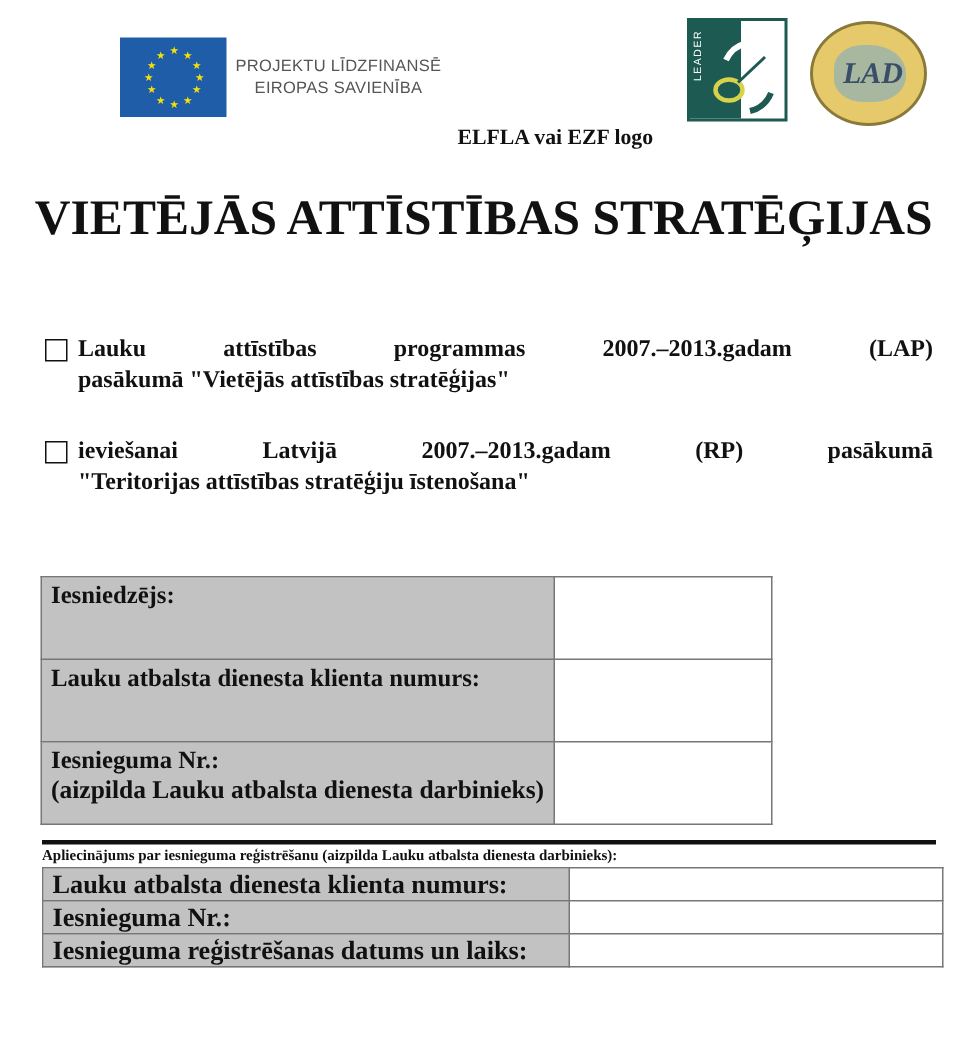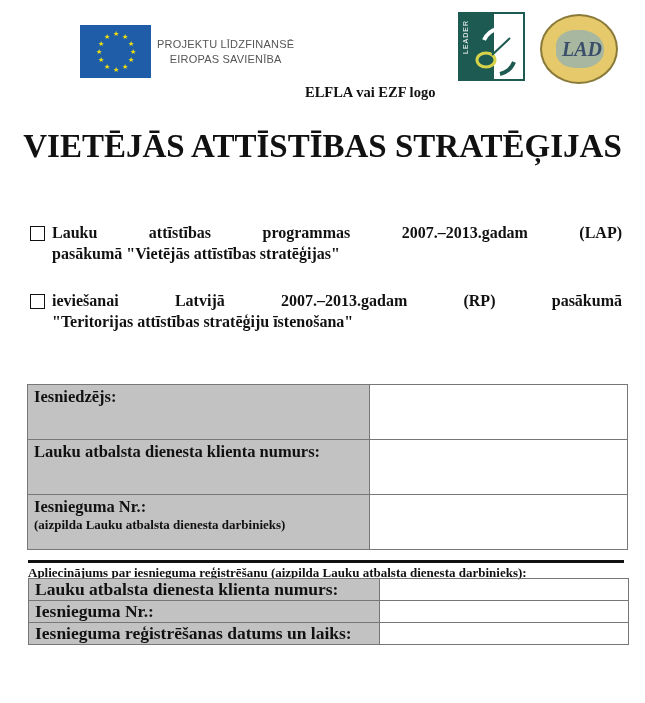--- a/index.html
+++ b/index.html
@@ -24,26 +24,26 @@
   .lad .txt { position:absolute; left:20px; top:22px; font-family:"Liberation Serif", serif; font-style:italic;
               font-weight:bold; color:#3a4e6a; font-size:20px; }
   .title { left:0; width:645px; top:130px; text-align:center; font-weight:bold; font-size:33px; line-height:32px; }
   .opt { left:34px; width:587px; font-weight:bold; font-size:16px; line-height:21px; text-align:justify; }
   .opt .line { display:block; text-align:justify; text-align-last:justify; }
   .opt .line.last { text-align-last:left; }
   .cb { position:absolute; left:30px; width:15px; height:15px; border:1.5px solid #111; box-sizing:border-box; }
   table { border-collapse:collapse; position:absolute; }
   td { border:1.5px solid #777; padding:0 6px; vertical-align:top; }
   td.lbl { background:#c2c2c2; font-weight:bold; }
-  .t1 { left:27px; top:384px; width:601px; }
+  .t1 { left:27px; top:384px; width:488px; }
   .t1 td { height:52px; font-size:16.5px; }
   .t1 td.lbl { width:329px; padding-top:2px; }
-  .t1 .small { font-size:13px; }
+  .t1 .small { font-size:17px; }
   .rule { left:28px; top:560px; width:596px; height:3px; background:#111; }
-  .aplie { left:28px; top:565px; font-weight:bold; font-size:13px; }
+  .aplie { left:28px; top:565px; font-weight:bold; font-size:10px; }
   .t2 { left:28px; top:578px; width:601px; }
   .t2 td { font-size:17.5px; height:21px; line-height:21px; padding:0 6px; }
   .t2 td.lbl { width:338px; }
 </style>
 </head>
 <body>
 
 <div class="abs eu-flag">
   <span class="eu-star" style="left:33px;top:6px">★</span>
   <span class="eu-star" style="left:42px;top:9px">★</span>

